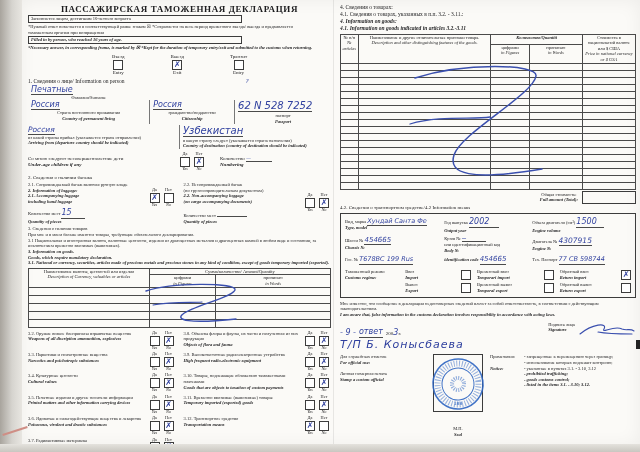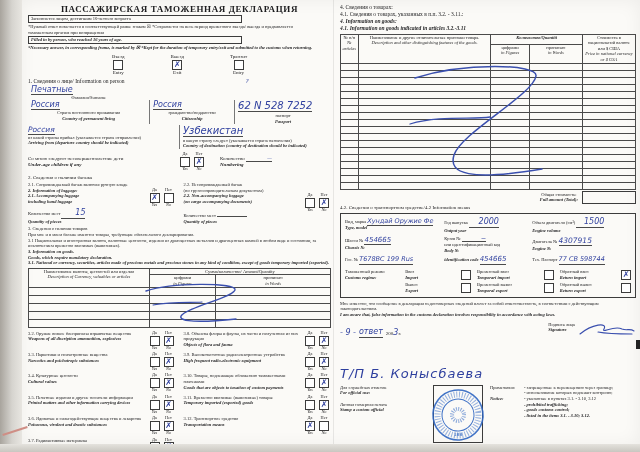--- a/index.html
+++ b/index.html
@@ -13,21 +13,21 @@
   .pink{position:absolute;left:2px;top:430px;width:26px;height:2px;background:#cf8e85;transform:rotate(-18deg);}
   .blk{position:absolute;left:636px;top:340px;width:4px;height:9px;background:#222;}
   .fold{position:absolute;left:333px;top:0;width:1px;height:446px;background:rgba(60,60,60,.10);}
   .page{position:absolute;top:4px;height:440px;font-size:5px;line-height:1.25;}
   #pgL{left:28px;width:303px;}
   #pgR{left:340px;width:296px;}
   .c{text-align:center;}
   .b{font-weight:bold;} .i{font-style:italic;} .bi{font-weight:bold;font-style:italic;}
   .t45{font-size:4.5px;} .t5{font-size:5px;} .t55{font-size:5.5px;}
   .hw{font-family:"DejaVu Sans",sans-serif;font-style:italic;color:#2e3f9e;}
-  .u{border-bottom:.7px solid #4a4a4a;display:inline-block;min-width:18px;text-align:right;}
+  .u{border-bottom:.7px solid #4a4a4a;display:inline-block;min-width:18px;text-align:left;}
   .ck{display:inline-flex;flex-direction:column;align-items:center;font-size:4.3px;line-height:1.15;vertical-align:top;margin:0 2px;}
   .bx{width:8px;height:8px;border:.8px solid #3c3c3c;background:#fff;text-align:center;
       font:italic 8px/8px "DejaVu Sans",sans-serif;color:#2e3f9e;font-weight:normal;}
   .row{display:flex;}
   .box{border:.8px solid #3c3c3c;}
   table{border-collapse:collapse;width:100%;}
   td,th{border:.7px solid #4a4a4a;padding:0 1px;font-weight:normal;vertical-align:top;}
   .rel{position:relative;}
   .ov{position:absolute;pointer-events:none;}
   .sep3{display:grid;grid-template-columns:40% 28% 32%;}
@@ -519,24 +519,24 @@
     <div class="box" style="width:52px;height:11px;margin-left:4px;"></div>
   </div>
 
   <div class="t5" style="margin-top:1px;">
     <span>4.2. Сведения о транспортном средстве/4.2 Information means</span>
   </div>
 
   <div class="box" style="margin-top:2px;padding:3px 4px;">
     <div class="row t45" style="gap:6px;">
       <div style="width:34%;"><span>Вид, марка</span>
-        <span class="hw nund" style="font-size:6.5px;">Хундай Оружие Фе</span><br>
+        <span class="hw nund" style="font-size:6.5px;">Хундай Санта Фе</span><br>
         <span class="bi">Type, model</span></div>
       <div style="width:30%;"><span>Год выпуска</span>
-        <span class="hw u" style="font-size:8px;min-width:30px;">2000</span><br>
+        <span class="hw u" style="font-size:8px;min-width:30px;">2002</span><br>
         <span class="bi">Output year</span></div>
       <div style="width:36%;"><span>Объем двигателя (см³)</span>
         <span class="hw u" style="font-size:8px;min-width:28px;">1500</span><br>
         <span class="bi">Engine volume</span></div>
     </div>
     <div class="row t45" style="gap:6px;margin-top:2px;">
       <div style="width:34%;"><span>Шасси №</span>
         <span class="hw u" style="font-size:7px;">454665</span><br>
         <span class="bi">Chassis №</span></div>
       <div style="width:30%;"><span>Кузов №</span>
@@ -600,21 +600,21 @@
     <span class="t5">200</span>
       <span class="hw" style="font-size:8px;">3</span>
     <span class="t5">г.</span>
     <div style="margin-left:auto;" class="row">
       <span class="t45"><span>Подпись лица</span><br><span class="bi">Signature</span></span>
       <svg width="58" height="16" viewBox="0 0 58 16" style="margin-left:3px;">
         <path d="M2,12 C14,2 30,0 26,7 C23,12 36,3 44,7 C49,9 52,6 56,9 M20,10 C30,12 44,12 54,12" fill="none" stroke="#3a4fae" stroke-width="1.1" stroke-linecap="round"></path>
       </svg>
     </div>
   </div>
-  <div class="hw" style="font-size:13px;letter-spacing:1px;margin-top:28px;">Т/П Б. Конысбаева</div>
+  <div class="hw" style="font-size:11px;letter-spacing:1px;">Т/П Б. Конысбаева</div>
 
   <div class="row" style="margin-top:3px;">
     <div style="width:86px;" class="t45">
       <span>Для служебных отметок</span><br>
       <span class="bi">For official use:</span><br><br>
       <span>Личная номерная печать</span><br>
       <span class="bi">Stamp  a  custom  official</span>
     </div>
     <div style="width:64px;text-align:center;">
       <div class="box rel" style="width:48px;height:56px;margin:0 auto;">

